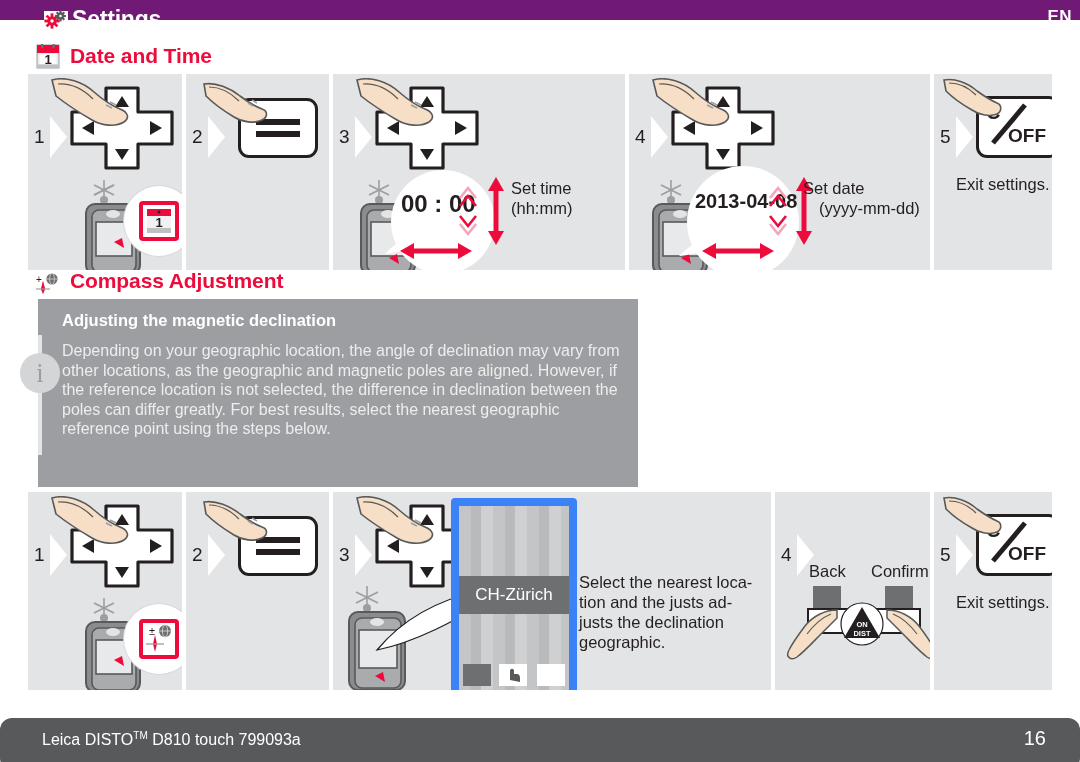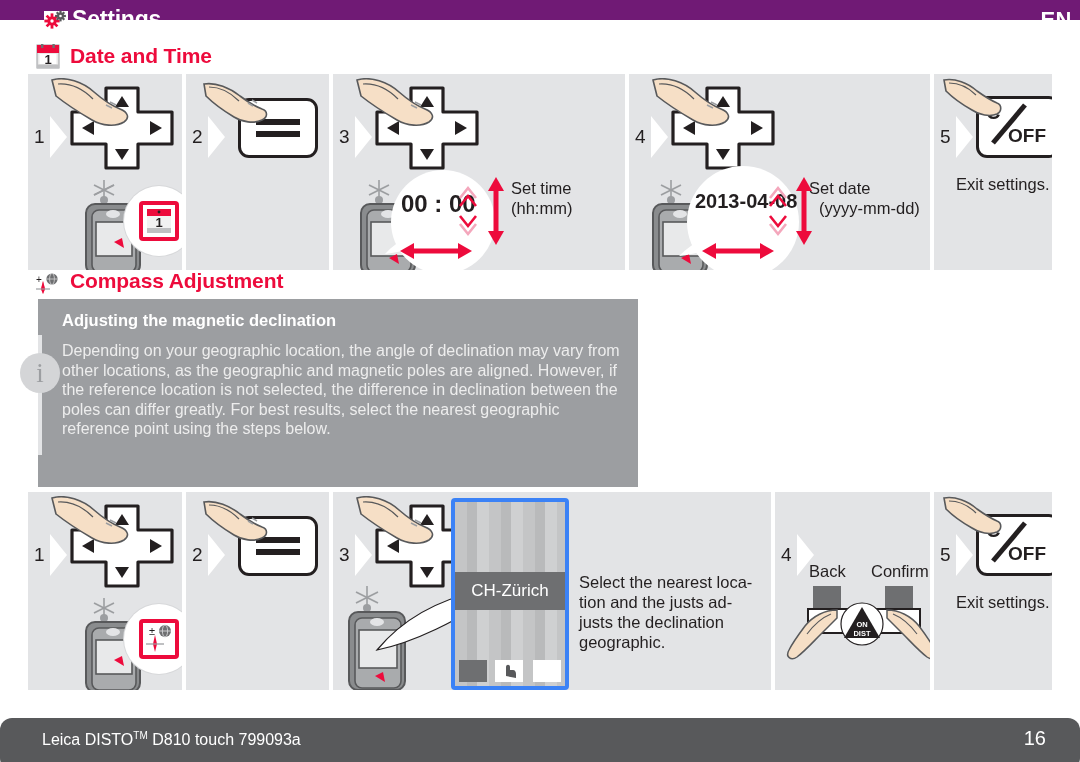--- a/index.html
+++ b/index.html
@@ -21,21 +21,21 @@
     position:absolute;left:72px;top:6px;
     color:#fff;font-size:23px;font-weight:bold;
     letter-spacing:-.2px;
     font-family:"Liberation Sans", sans-serif;
   }
   .gear-icon{
     position:absolute;left:44px;top:9px;width:24px;height:21px;
   }
   .lang-badge{
     position:absolute;right:32px;top:7px;
-    color:#fff;font-size:22px;font-weight:bold;letter-spacing:.5px;
+    color:#fff;font-size:17px;font-weight:bold;letter-spacing:.5px;
   }
 
   
   .sec-title{
     position:absolute;color:#ED0B3C;font-size:21px;font-weight:bold;
     letter-spacing:-.1px;
   }
   .sec-icon{position:absolute;}
 
   
@@ -141,21 +141,21 @@
   .footer-left{
     position:absolute;left:42px;top:12px;color:#fff;font-size:16px;
   }
   .footer-right{
     position:absolute;right:34px;top:9px;color:#fff;font-size:20px;
   }
   sup.tm{font-size:10px;vertical-align:super;}
 
   
   .screenmock{
-    position:absolute;border:4px solid #3b82f6;border-radius:4px;
+    position:absolute;border:8px solid #3b82f6;border-radius:4px;
     background:#C9CACB;overflow:hidden;
   }
   .screen-band{position:absolute;left:0;width:100%;background:#6E6F71;}
   .screen-city{
     position:absolute;left:0;width:100%;text-align:center;
     color:#fff;font-size:17px;line-height:38px;
   }
   .bc-label{position:absolute;font-size:16.5px;color:#231f20;}
   .bc-blk{position:absolute;background:#6E6F71;}
   .bc-bar{position:absolute;background:#fff;border:2px solid #231f20;}
@@ -409,21 +409,21 @@
         <polygon points="11,69 19,55 3,55" fill="#ED0B3C"></polygon>
       </svg>
     </span>
     <span style="position:absolute;left:72px;top:166px;">
       <svg width="74" height="22" viewBox="0 0 74 22">
         <line x1="12" y1="11" x2="62" y2="11" stroke="#ED0B3C" stroke-width="5"></line>
         <polygon points="1,11 15,3 15,19" fill="#ED0B3C"></polygon>
         <polygon points="73,11 59,3 59,19" fill="#ED0B3C"></polygon>
       </svg>
     </span>
-    <span class="captxt" style="left:180px;top:104px;text-align:center;">Set date</span>
+    <span class="captxt" style="left:174px;top:104px;text-align:center;">Set date</span>
     <span class="captxt" style="left:190px;top:124px;">(yyyy-mm-dd)</span>
   </div>
 
   <div class="panel" style="width:118px;">
     <div class="stepmark">
       <span class="stepnum">5</span>
       <span class="chev"></span>
     </div>
     <span class="coff" style="left:42px;top:22px;">
       <span style="position:absolute;left:7px;top:2px;font-size:20px;font-weight:bold;color:#231f20;">C</span>

